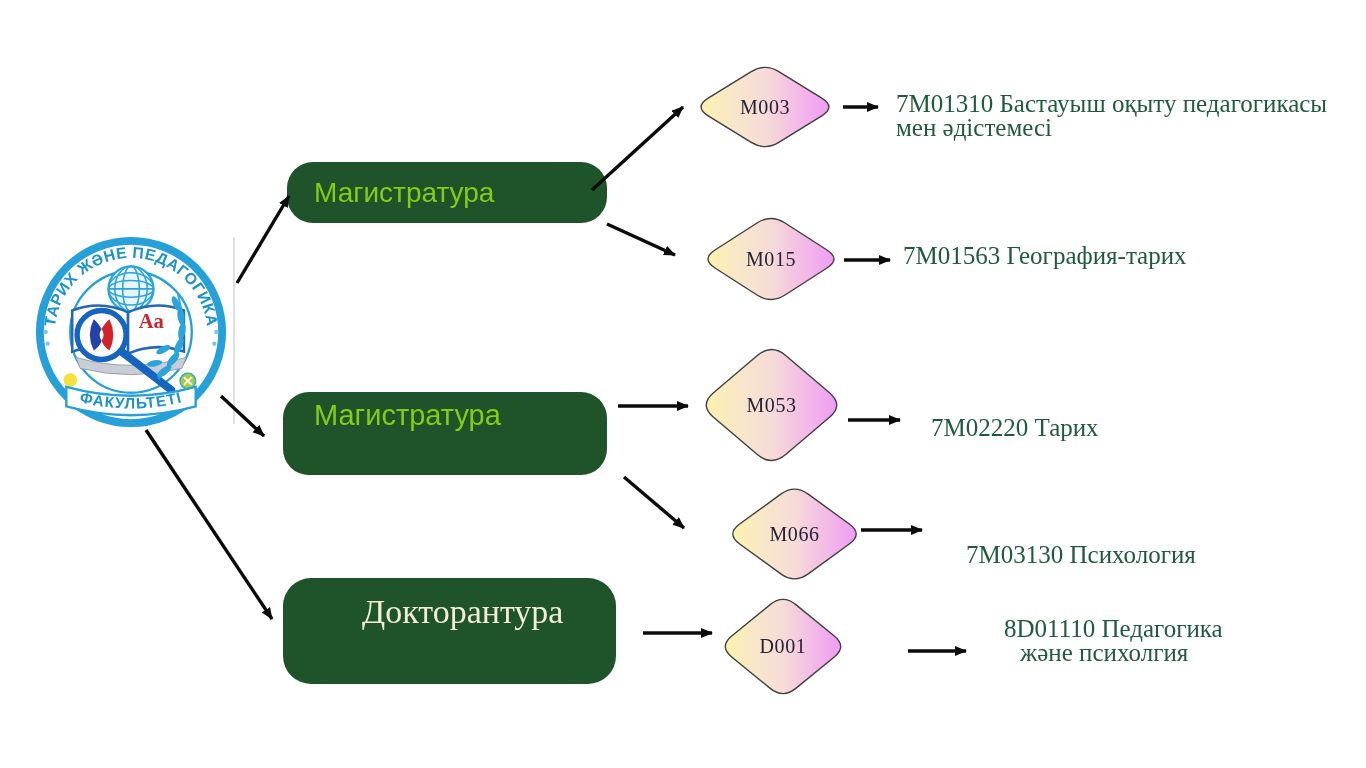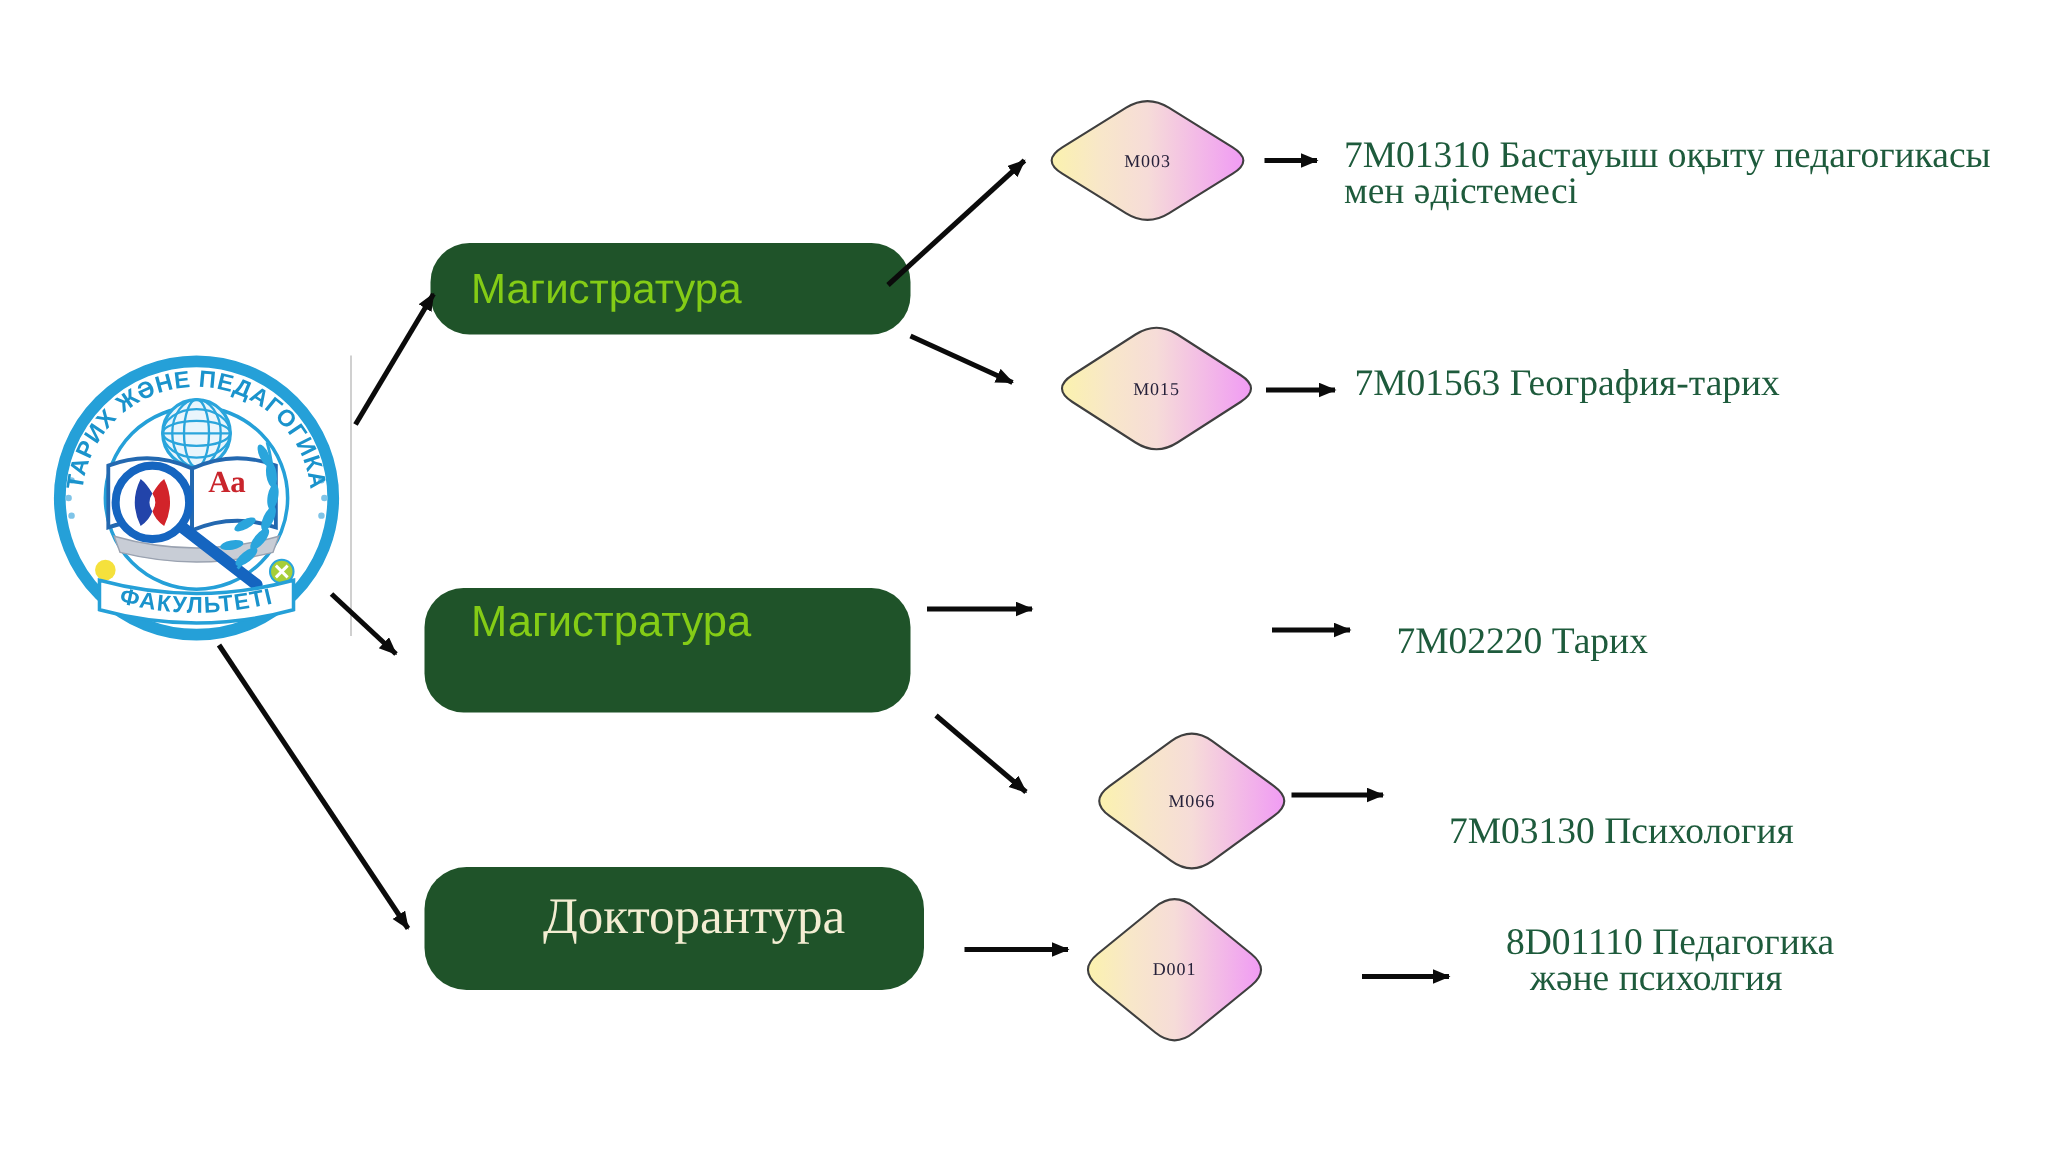--- a/index.html
+++ b/index.html
@@ -9,30 +9,30 @@
   }
   
   .level-box{
     position:absolute;background:#1F5329;border-radius:26px;color:#84cc16;
     display:flex;align-items:center;box-sizing:border-box;
   }
   #level-box-1{left:287px;top:162px;width:320px;height:61px;padding-left:27px;
     font-size:28px;}
   #level-box-2{left:283px;top:392px;width:324px;height:83px;padding-left:31px;
     font-size:29px;align-items:flex-start;padding-top:7px;}
-  #level-box-3{left:283px;top:578px;width:333px;height:82px;padding-left:79px;
+  #level-box-3{left:283px;top:578px;width:333px;height:106px;padding-left:79px;
     align-items:flex-start;padding-top:15px;border-radius:28px;
     font-family:"Liberation Serif",serif;font-size:34px;color:#F3EDD2;}
   
   .diamond{position:absolute;}
   .diamond svg{display:block;width:100%;height:100%;}
   .diamond .code{
     position:absolute;left:0;top:0;width:100%;height:100%;
     display:flex;align-items:center;justify-content:center;
-    font-family:"Liberation Serif",serif;font-size:12px;letter-spacing:.6px;
+    font-family:"Liberation Serif",serif;font-size:20px;letter-spacing:.6px;
     color:#26213A;
   }
   #diamond-m003{left:693px;top:62px;width:144px;height:90px;}
   #diamond-m015{left:700px;top:213px;width:142px;height:92px;}
   #diamond-m053{left:698px;top:342px;width:147px;height:126px;}
   #diamond-m066{left:725px;top:483px;width:139px;height:102px;}
   #diamond-d001{left:718px;top:593px;width:130px;height:107px;}
   
   .program{
     position:absolute;font-family:"Liberation Serif",serif;font-size:25px;
@@ -155,20 +155,26 @@
     <svg viewBox="0 0 144 92" preserveAspectRatio="none">
       <path d="M 15.2 37 L 57.8 10 Q 72 1 86.2 10 L 128.8 37 Q 143 46 128.8 55 L 86.2 82 Q 72 91 57.8 82 L 15.2 55 Q 1 46 15.2 37 Z" fill="url(#dg)" stroke="#3F3F3F" stroke-width="1.4" vector-effect="non-scaling-stroke"></path>
     </svg>
     <div class="code">M003</div>
   </div>
   <div class="diamond" id="diamond-m015">
     <svg viewBox="0 0 144 92" preserveAspectRatio="none">
       <path d="M 15.2 37 L 57.8 10 Q 72 1 86.2 10 L 128.8 37 Q 143 46 128.8 55 L 86.2 82 Q 72 91 57.8 82 L 15.2 55 Q 1 46 15.2 37 Z" fill="url(#dg)" stroke="#3F3F3F" stroke-width="1.4" vector-effect="non-scaling-stroke"></path>
     </svg>
     <div class="code">M015</div>
+  </div>
+  <div class="diamond" id="diamond-m053">
+    <svg viewBox="0 0 144 92" preserveAspectRatio="none">
+      <path d="M 15.2 37 L 57.8 10 Q 72 1 86.2 10 L 128.8 37 Q 143 46 128.8 55 L 86.2 82 Q 72 91 57.8 82 L 15.2 55 Q 1 46 15.2 37 Z" fill="url(#dg)" stroke="#3F3F3F" stroke-width="1.4" vector-effect="non-scaling-stroke"></path>
+    </svg>
+    <div class="code">M053</div>
   </div>
   <div class="diamond" id="diamond-m066">
     <svg viewBox="0 0 144 92" preserveAspectRatio="none">
       <path d="M 15.2 37 L 57.8 10 Q 72 1 86.2 10 L 128.8 37 Q 143 46 128.8 55 L 86.2 82 Q 72 91 57.8 82 L 15.2 55 Q 1 46 15.2 37 Z" fill="url(#dg)" stroke="#3F3F3F" stroke-width="1.4" vector-effect="non-scaling-stroke"></path>
     </svg>
     <div class="code">M066</div>
   </div>
   <div class="diamond" id="diamond-d001">
     <svg viewBox="0 0 144 92" preserveAspectRatio="none">
       <path d="M 15.2 37 L 57.8 10 Q 72 1 86.2 10 L 128.8 37 Q 143 46 128.8 55 L 86.2 82 Q 72 91 57.8 82 L 15.2 55 Q 1 46 15.2 37 Z" fill="url(#dg)" stroke="#3F3F3F" stroke-width="1.4" vector-effect="non-scaling-stroke"></path>

